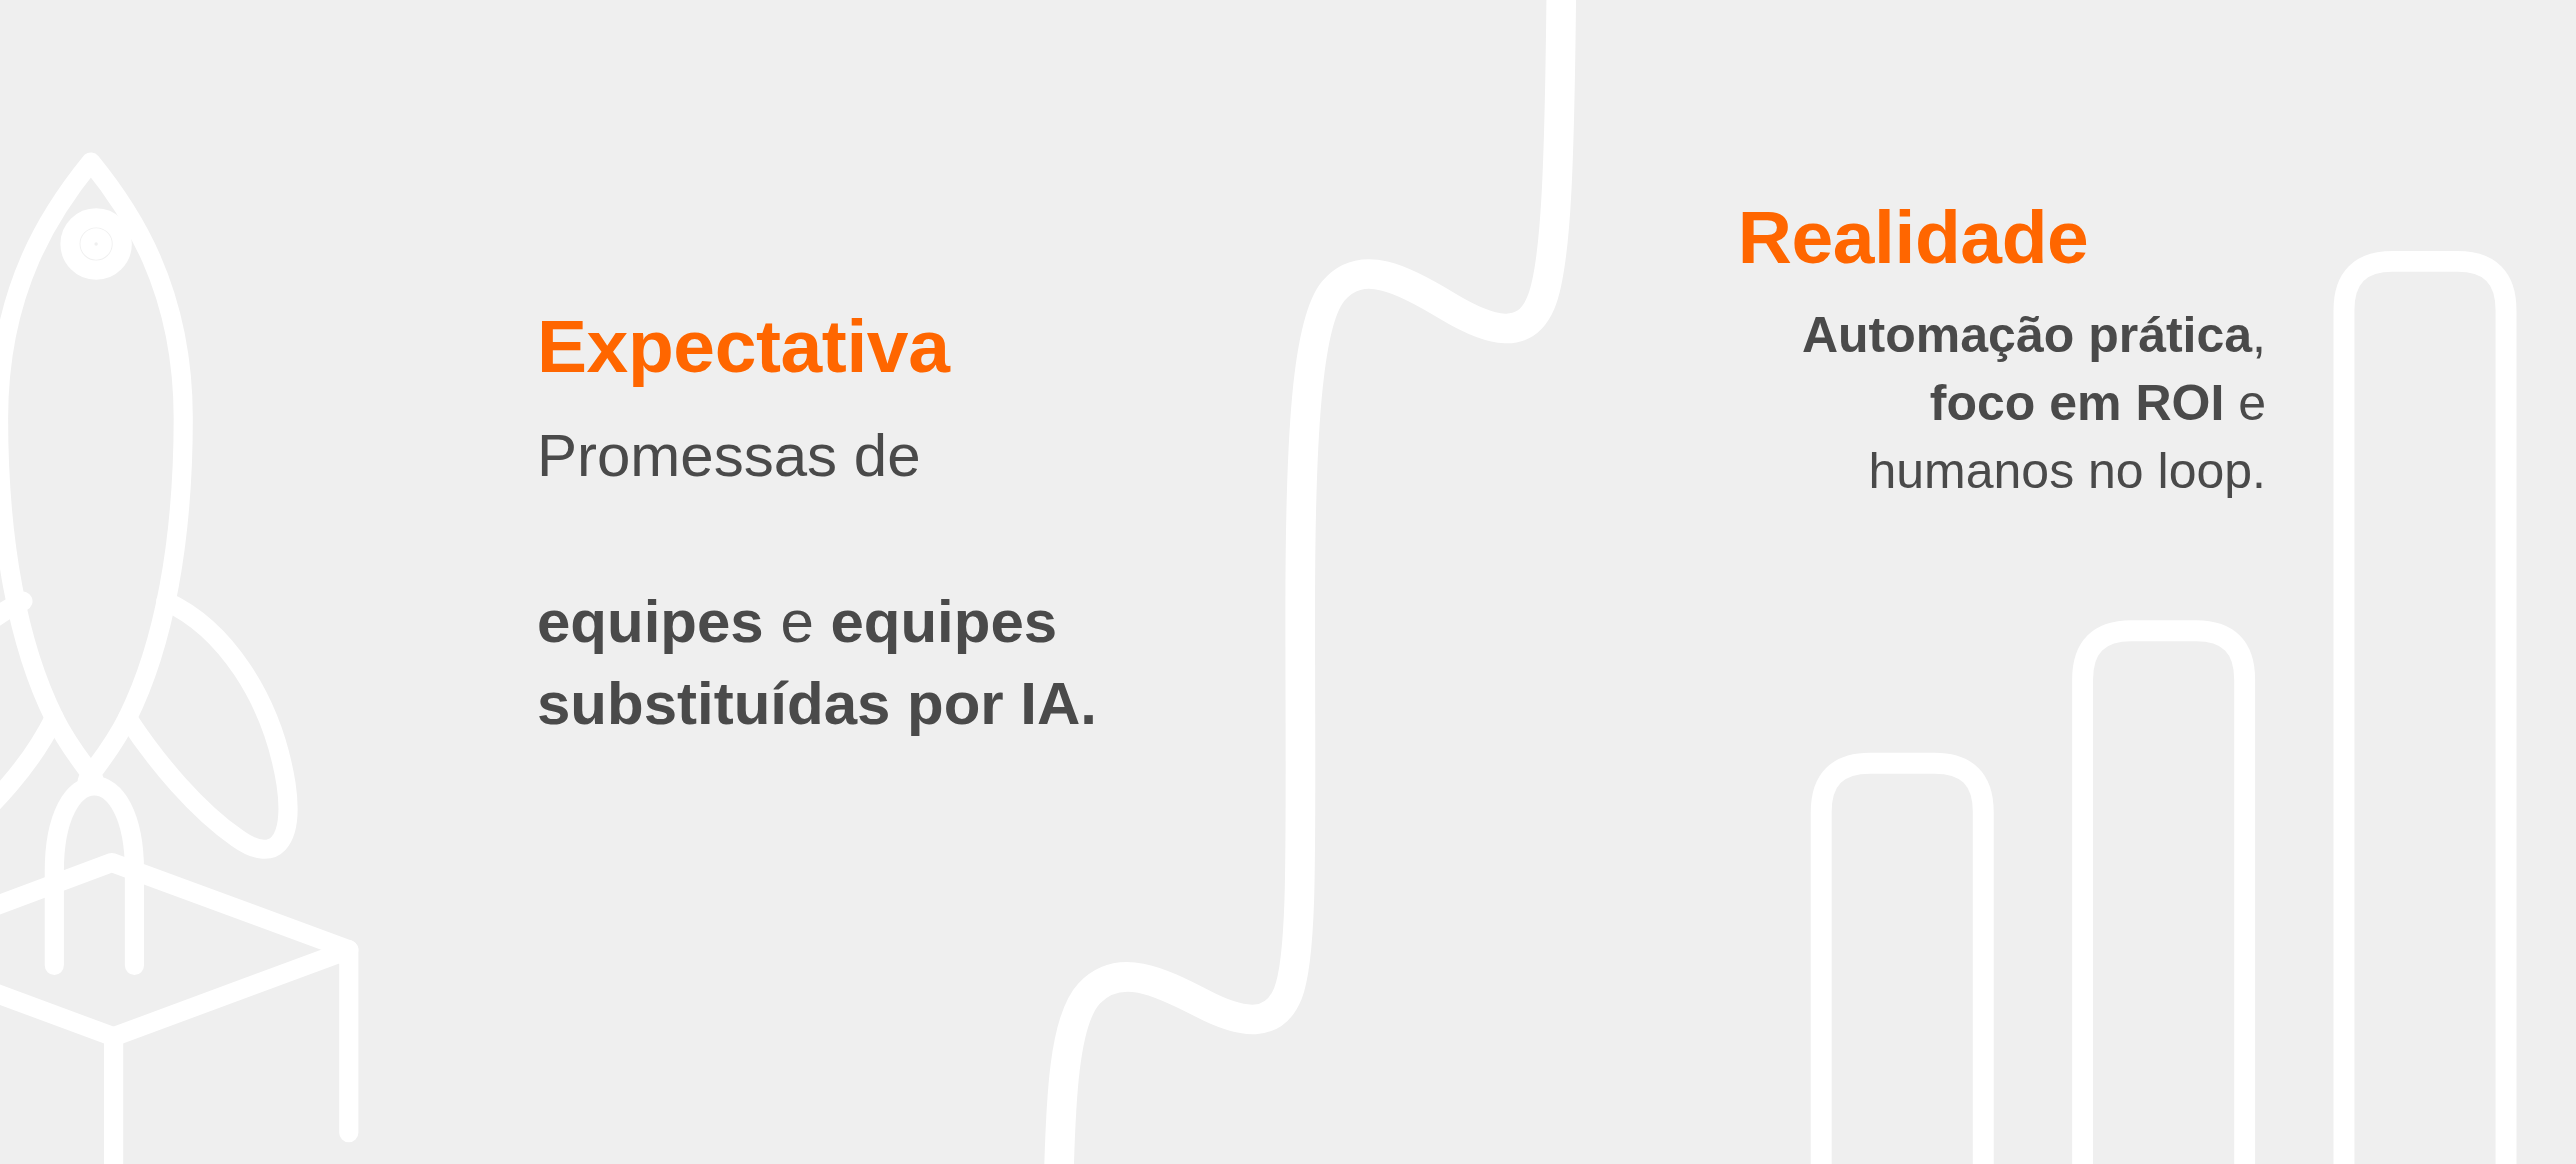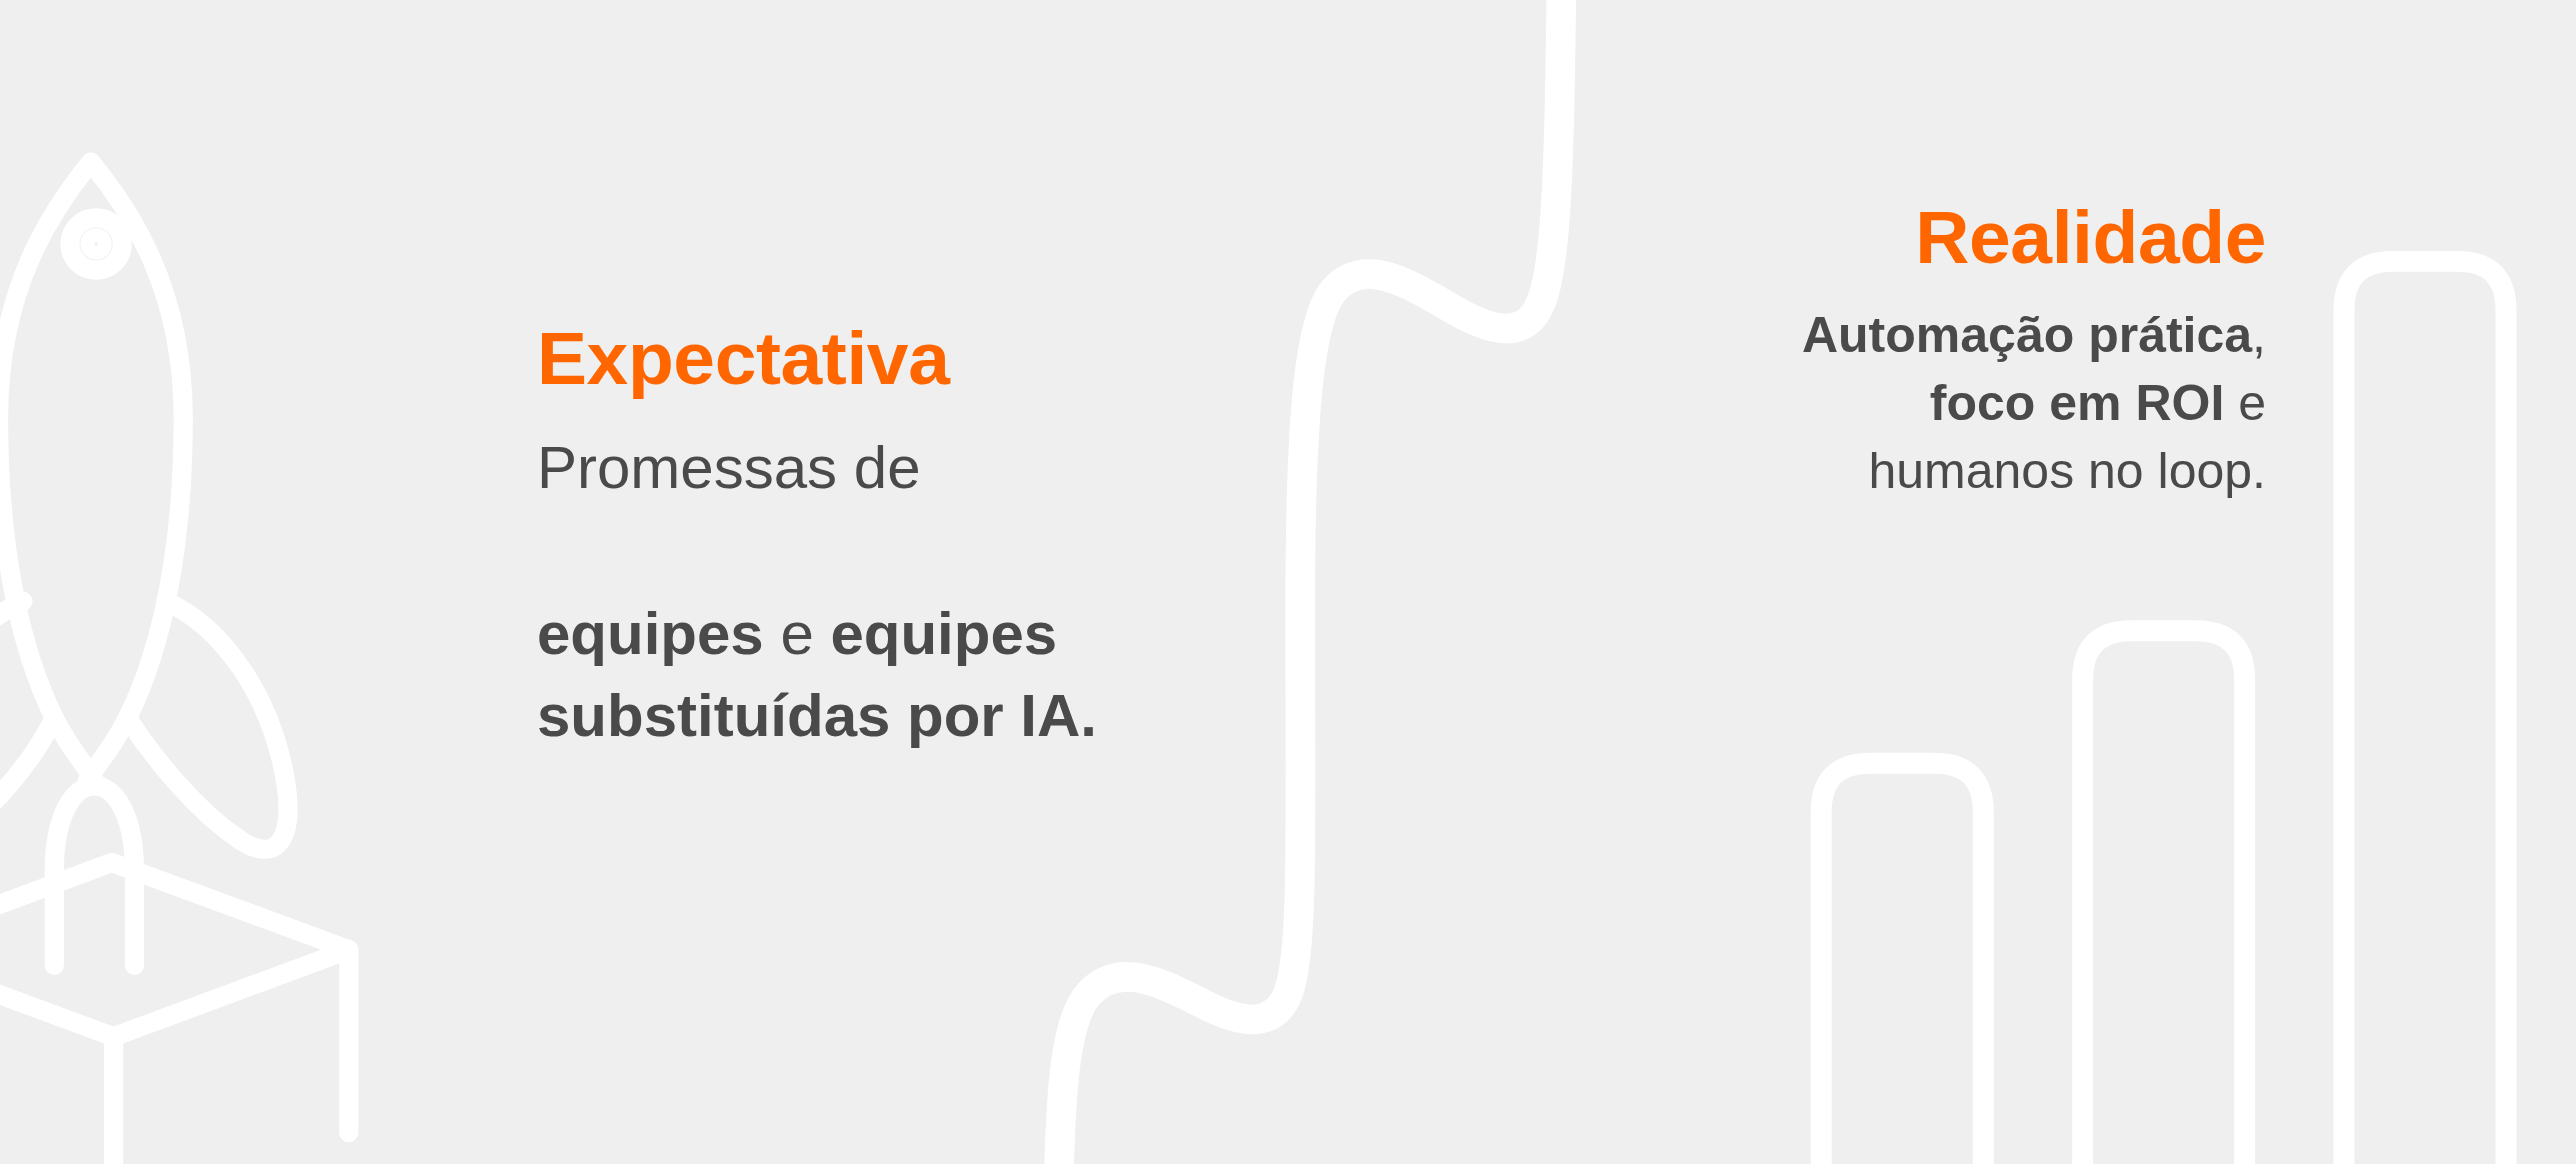--- a/index.html
+++ b/index.html
@@ -44,21 +44,21 @@
   }
 
   .eyebrow {
     color: #ff6600;
     font-weight: 700;
     letter-spacing: -0.4px;
     line-height: 1.0;
     margin: 0;
   }
   .col-left .eyebrow { font-size: 75px; }
-  .col-right .eyebrow { font-size: 75px; }
+  .col-right .eyebrow { font-size: 75px; text-align: center; }
 
   .body {
     color: #4a4a4a;
     margin: 0;
   }
   .col-left .body {
     font-size: 60px;
     line-height: 1.38;
     padding-top: 31px;
   }
@@ -129,21 +129,21 @@
 
     <g fill="none" stroke="#ffffff" stroke-width="24" stroke-linejoin="round">
       <path d="M 2090 1400 L 2090 932 Q 2090 876 2146 876 L 2220 876 Q 2276 876 2276 932 L 2276 1400"></path>
       <path d="M 2390 1400 L 2390 780 Q 2390 724 2446 724 L 2520 724 Q 2576 724 2576 780 L 2576 1400"></path>
       <path d="M 2690 1400 L 2690 356 Q 2690 300 2746 300 L 2820 300 Q 2876 300 2876 356 L 2876 1400"></path>
     </g>
 
   </svg>
 
   <div class="col col-left">
-    <h2 class="eyebrow" style="color: rgb(255, 102, 0); margin-top: 12px;">Expectativa</h2>
+    <h2 class="eyebrow" style="color: rgb(255, 102, 0);">Expectativa</h2>
     <p class="body" style="color: rgb(74, 74, 74);"><span class="reg">Promessas de</span><br><br><b>equipes</b><span class="reg"> e </span><b>equipes</b><br><b>substituídas por IA.</b></p>
   </div>
 
   <div class="col col-right">
     <h2 class="eyebrow" style="color: rgb(255, 102, 0);">Realidade</h2>
     <p class="body" style="color: rgb(74, 74, 74);"><b>Automação prática</b><span class="reg">,</span><br><b>foco em ROI</b><span class="reg"> e</span><br><span class="reg">humanos no loop.</span></p>
   </div>
 
 </div>
 

